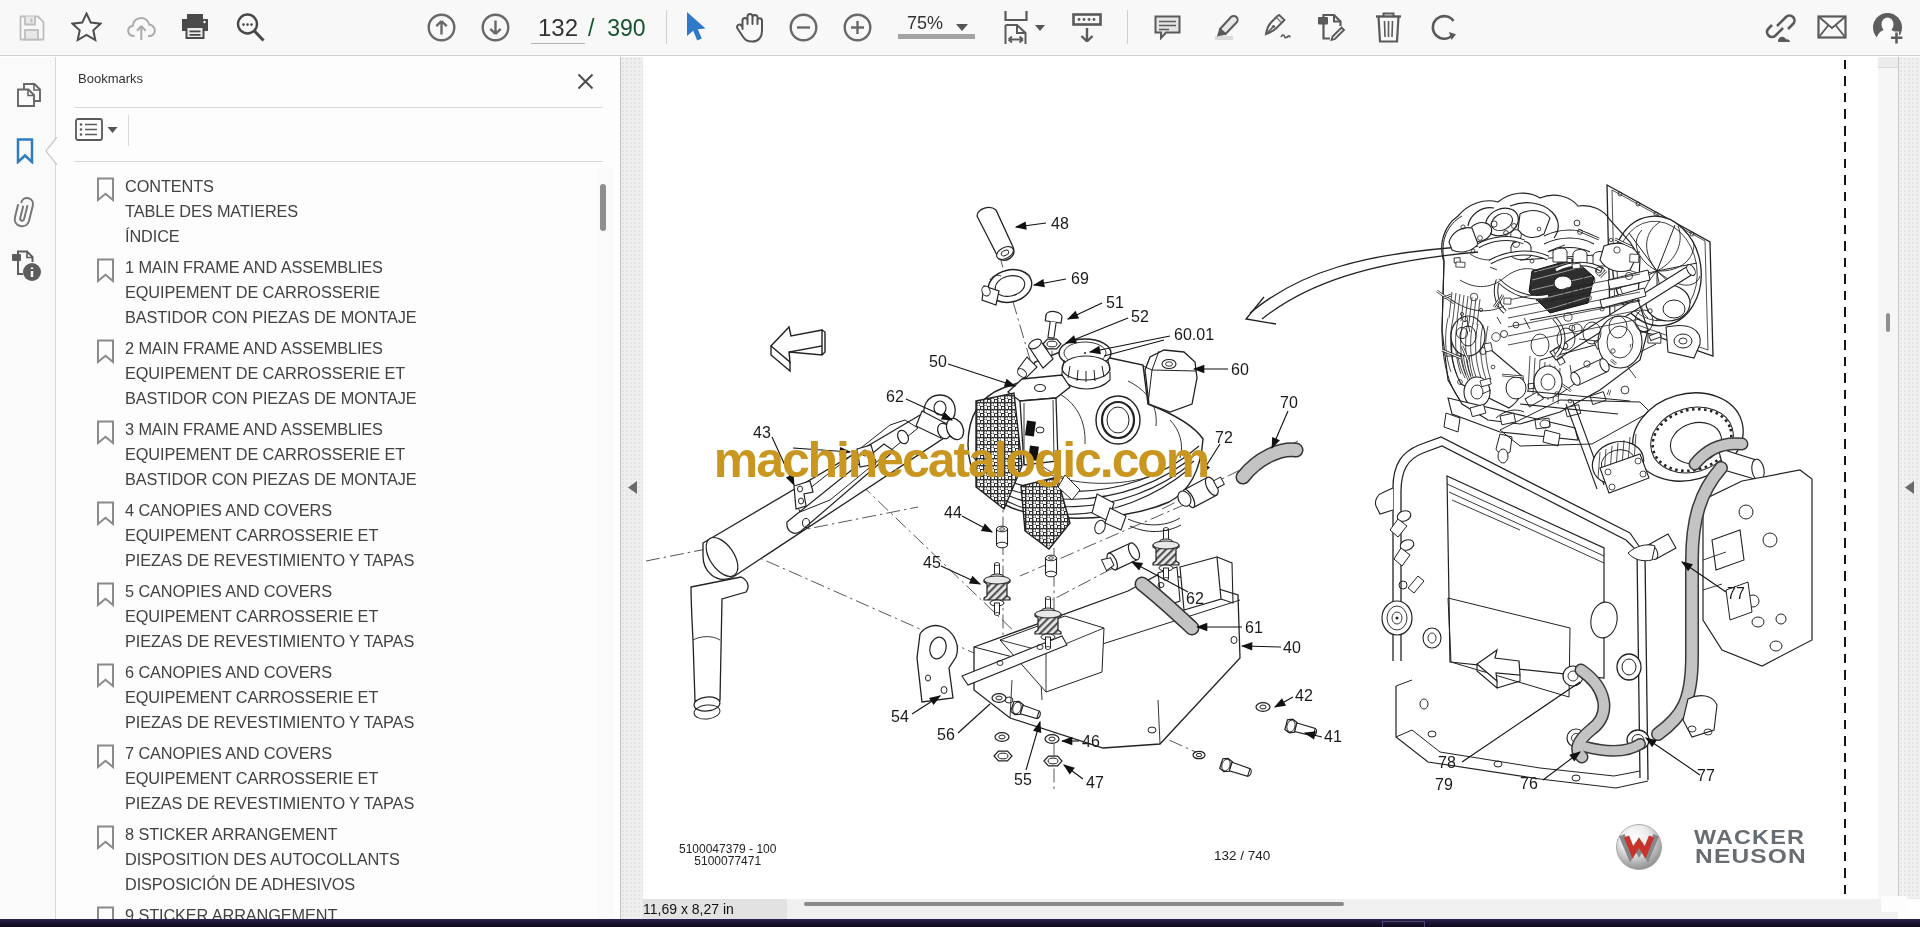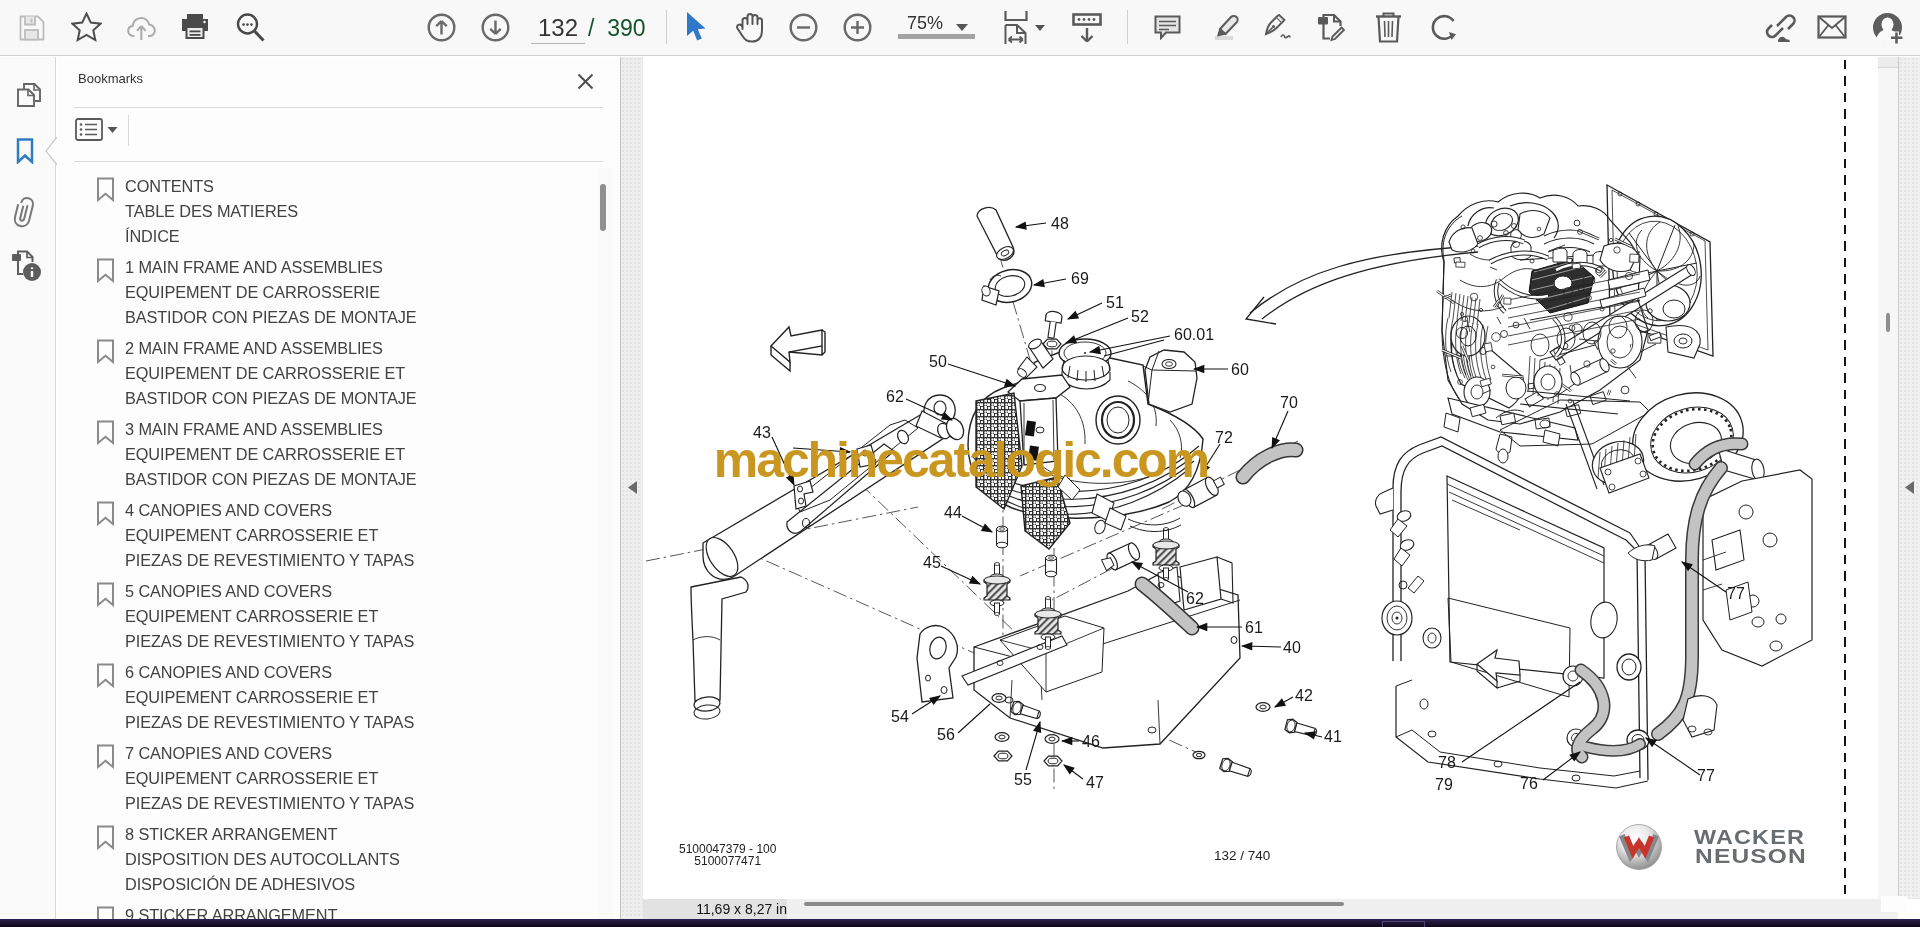--- a/index.html
+++ b/index.html
@@ -33,21 +33,21 @@
 #hdrband { position:absolute; left:38px; top:36px; width:1131px; height:62px; background:#dcdcdc; padding:4px 0 0 6px; }
 #hdrband div { font-size:13.5px; font-weight:bold; color:#111; line-height:18px; }
 #watermark { position:absolute; left:18px; top:378px; width:600px; text-align:center; font-size:50px; line-height:1; font-weight:bold; color:#c9961f; letter-spacing:-2.1px; white-space:nowrap; }
 #pfoot1 { position:absolute; left:36px; top:786px; font-size:12px; color:#222; line-height:12px;text-align:center; }
 #pfoot2 { position:absolute; left:571px; top:791px; font-size:13.5px; color:#222; }
 #dashline { position:absolute; left:1201px; top:3px; width:2px; height:839px; background:repeating-linear-gradient(180deg, #151515 0px, #151515 9.5px, transparent 9.5px, transparent 16.5px); }
 
 #logo { position:absolute; left:973px; top:766px; width:220px; height:50px; }
 
 #bottombar { position:absolute; left:643px; top:899px; width:1255px; height:20px; background:#f0f0f0; }
-#sizelabel { position:absolute; left:0px; top:0; width:144px; height:21px; background:#e2e2e2; text-align:right; font-size:14px; color:#111; line-height:20px; }
+#sizelabel { position:absolute; left:0px; top:0; width:144px; height:21px; background:#e2e2e2; text-align:left; font-size:14px; color:#111; line-height:20px; }
 #hthumb { position:absolute; left:161px; top:3px; width:540px; height:4px; background:#8a8a8a; border-radius:2px; }
 #corner { position:absolute; left:1881px; top:896px; width:26px; height:16px; background:#fdfdfd; }
 
 #taskbar { position:absolute; left:0; top:919px; width:1920px; height:8px; background:linear-gradient(180deg,#2c2150,#0d0918); }
 #tbbtn { position:absolute; left:1382px; top:921px; width:43px; height:6px; border:1px solid #4d4470; border-bottom:none; }
 </style>
 </head>
 <body>
 <div id="toolbar">
 

